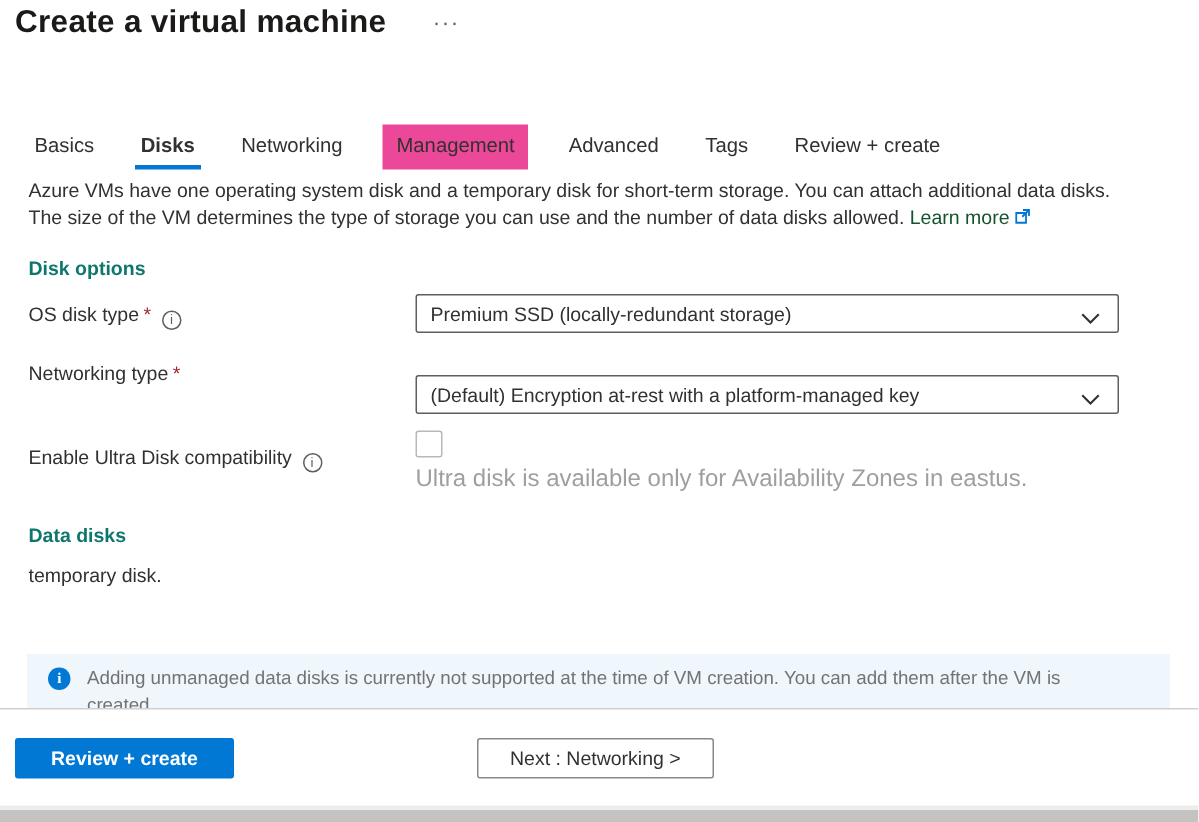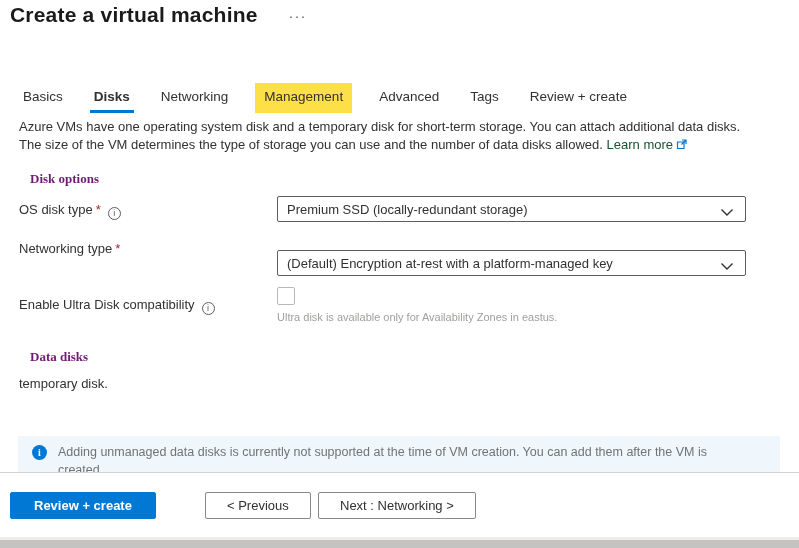--- a/index.html
+++ b/index.html
@@ -14,48 +14,48 @@
   .page-title { font-size: 21px; font-weight: 700; color: #1b1a19; letter-spacing: 0.2px; }
   .more-options { color: #605e5c; font-size: 15px; letter-spacing: 1px; cursor: pointer; padding: 2px 4px; }
 
   
   .tabs { position: absolute; top: 83px; left: 19px; display: flex; align-items: flex-end; text-align: right; }
   .tab {
     font-size: 13.5px; color: #323130; padding: 6px 4px 6px;
     margin-right: 23px; border-bottom: 3px solid transparent; cursor: pointer; white-space: nowrap;
   }
   .tab.active { font-weight: 700; border-bottom-color: #0078d4; }
-  .tab.hovered { background: #fde047; padding-left: 9px; padding-right: 9px; }
+  .tab.hovered { background: #ec4899; padding-left: 9px; padding-right: 9px; }
 
   
   .intro { position: absolute; top: 118px; left: 19px; width: 770px; font-size: 13px; line-height: 17.5px; color: #323130; }
   .link { color: #14532d; text-decoration: none; cursor: pointer; }
   .ext-icon { display: inline-block; vertical-align: -1px; margin-left: 3px; }
 
   
-  .section-heading { position: absolute; left: 30px; font-size: 13px; font-weight: 700; color: #701a75; font-family: Liberation Serif, serif; }
+  .section-heading { position: absolute; left: 19px; font-size: 13px; font-weight: 700; color: #0f766e; }
   .field-label { position: absolute; left: 19px; font-size: 13px; color: #323130; }
   .required { color: #a4262c; margin-left: 3px; }
   .info-icon {
     display: inline-block; width: 13px; height: 13px; border: 1px solid #605e5c; border-radius: 50%;
     font-size: 9px; line-height: 11px; text-align: center; color: #605e5c;
     margin-left: 7px; vertical-align: -2px; cursor: default; font-style: normal;
   }
   .dropdown {
     position: absolute; left: 277px; width: 469px; height: 26px;
     border: 1px solid #605e5c; border-radius: 2px; background: #fff;
     display: flex; align-items: center; padding: 0 20px 0 9px;
     font-size: 13px; color: #323130; cursor: pointer;
   }
   .dropdown .chev { position: absolute; right: 11px; top: 8px; }
   .checkbox {
     position: absolute; left: 277px; top: 287px; width: 18px; height: 18px;
     border: 1px solid #bab8b6; border-radius: 2px; background: #fff; cursor: pointer;
   }
-  .helper { position: absolute; left: 277px; top: 311px; font-size: 11px; color: #a19f9d; }
+  .helper { position: absolute; left: 277px; top: 311px; font-size: 16px; color: #a19f9d; }
 
   .paragraph { position: absolute; left: 19px; top: 375px; width: 765px; font-size: 13px; line-height: 18px; color: #323130; }
 
   
   .info-banner {
     position: absolute; left: 18px; top: 436px; width: 762px; height: 36px;
     background: #eff6fc; overflow: hidden;
   }
   .banner-icon {
     position: absolute; left: 14px; top: 9px; width: 15px; height: 15px; border-radius: 50%;
@@ -148,19 +148,18 @@
   <div class="info-banner">
     <span class="banner-icon">i</span>
     <div class="banner-text">
       <div>Adding unmanaged data disks is currently not supported at the time of VM creation. You can add them after the VM is</div>
       <div>created.</div>
     </div>
   </div>
 
   <div class="footer">
     <button class="btn btn-primary">Review + create</button>
-    <button class="btn btn-secondary btn-prev">&lt; Previous</button>
     <button class="btn btn-secondary btn-next">Next : Networking &gt;</button>
   </div>
 
   <div class="bottom-bar"></div>
 
 </div>
 
 </body></html>

